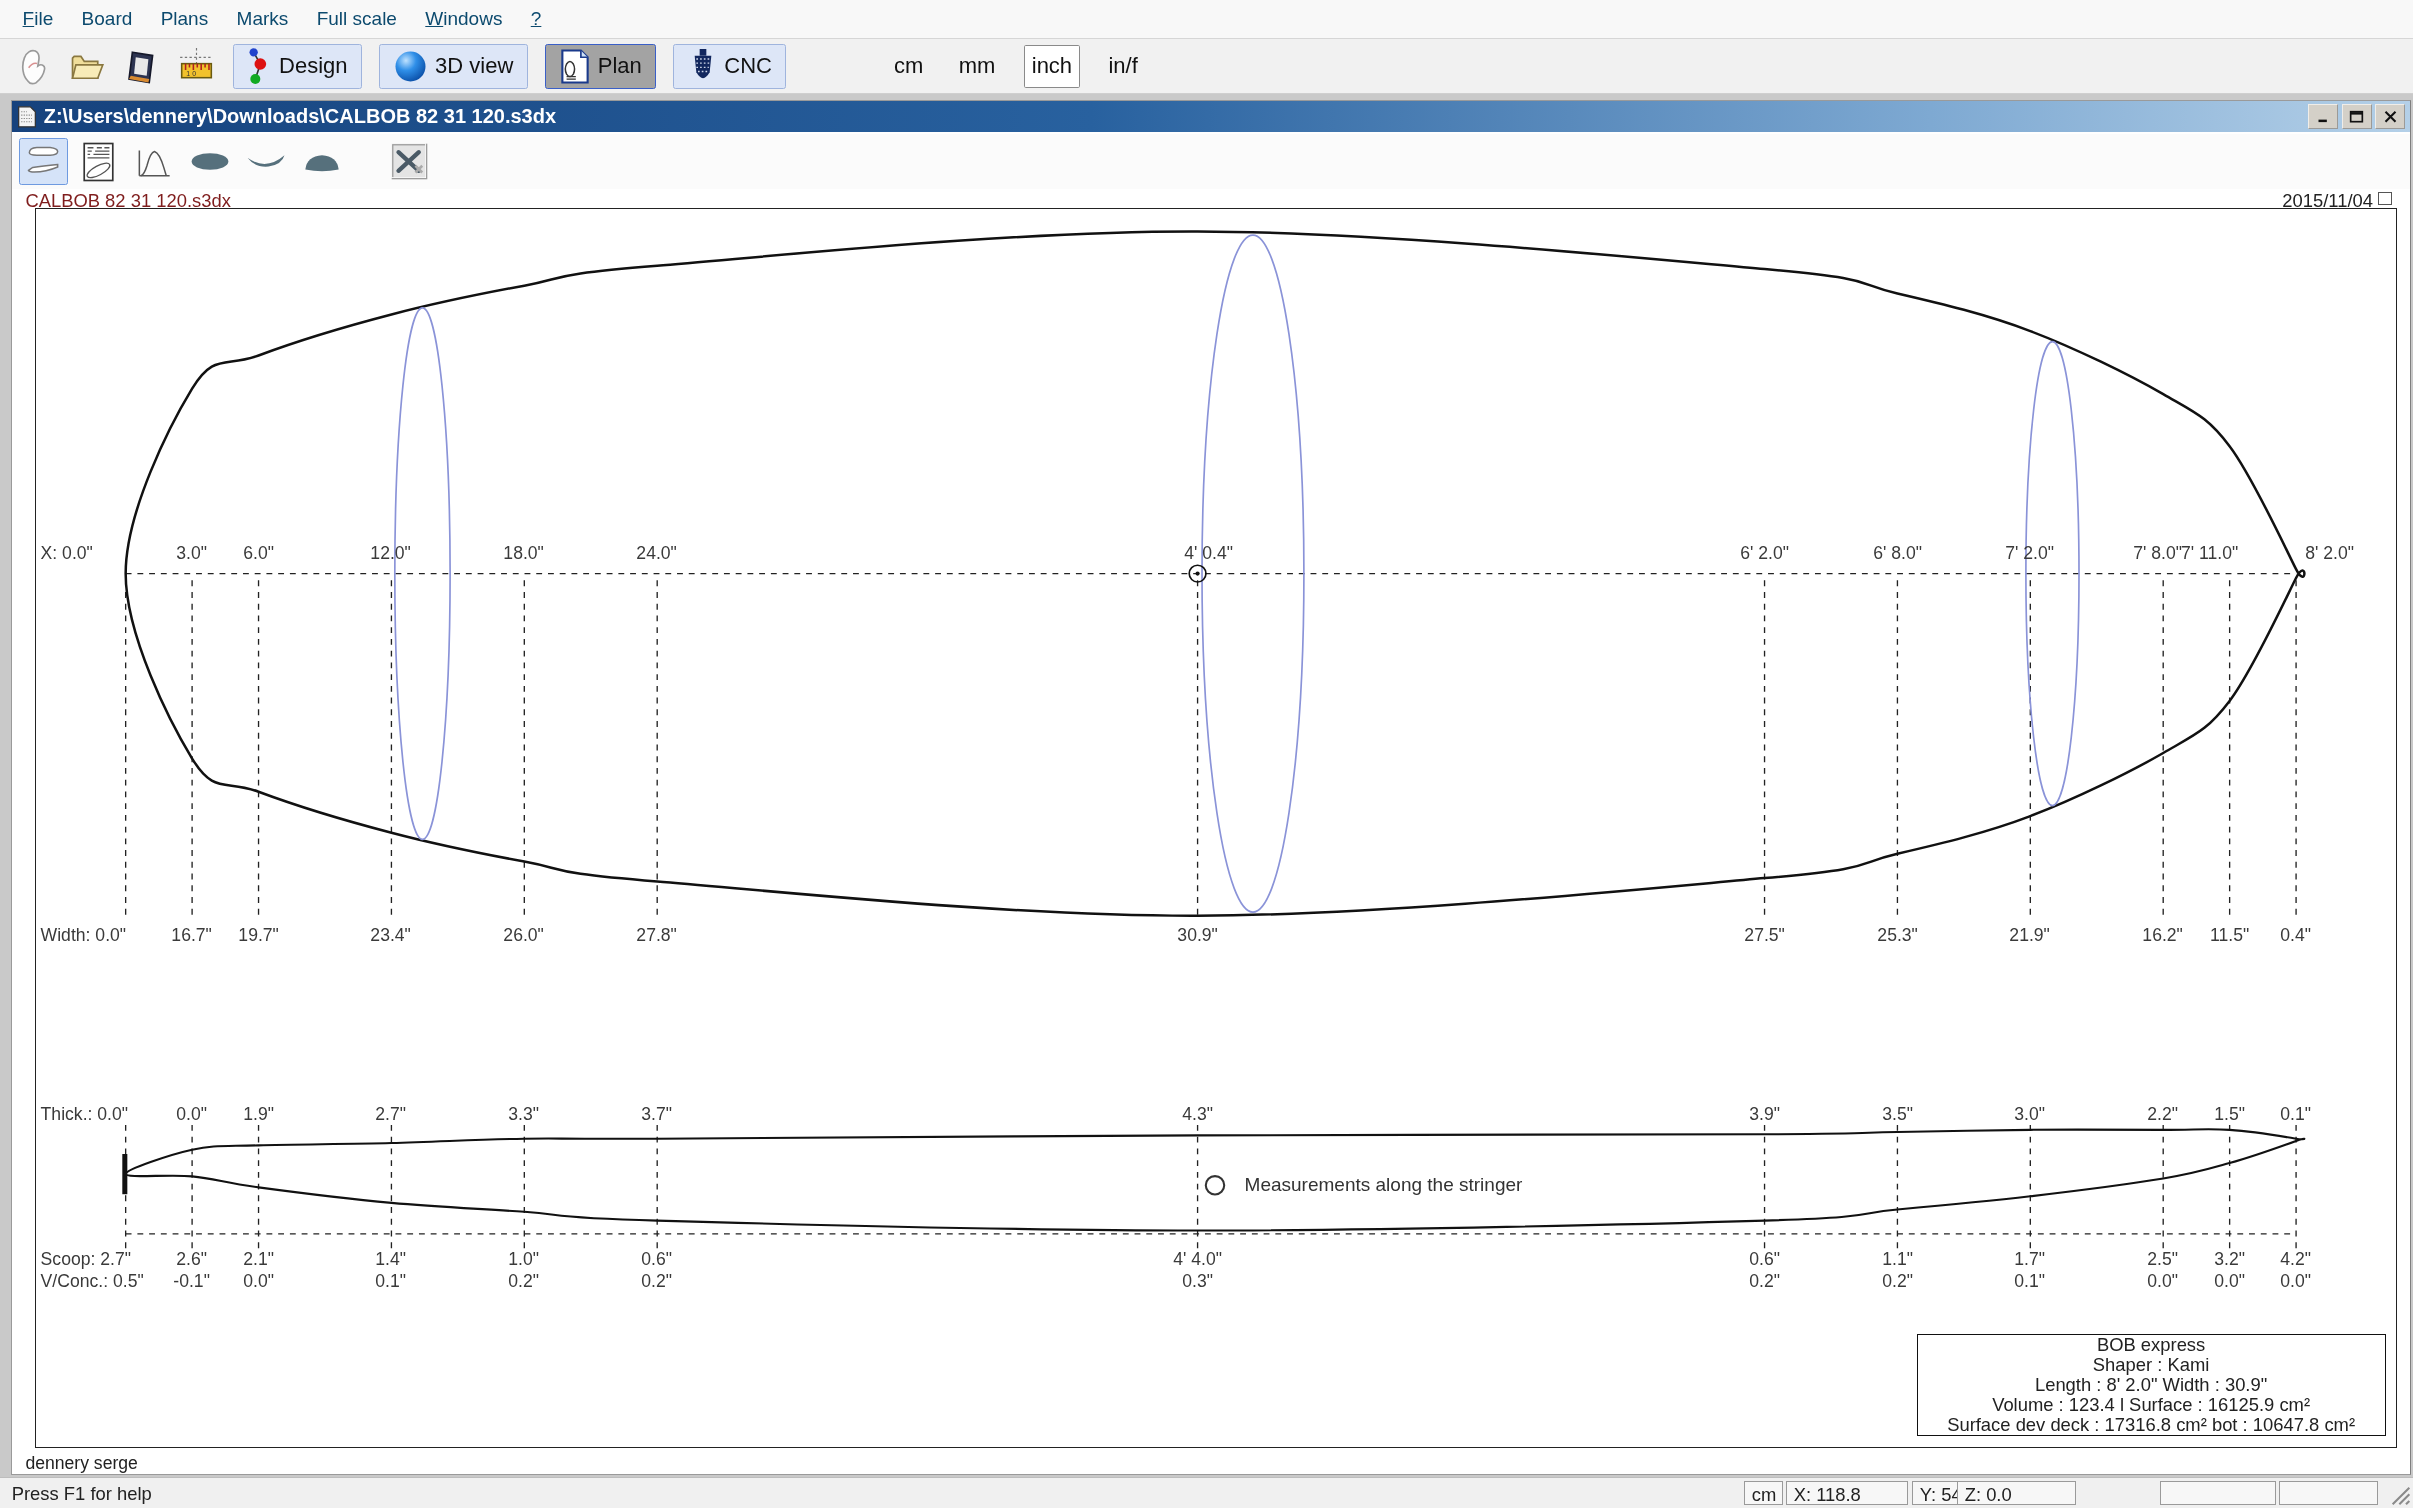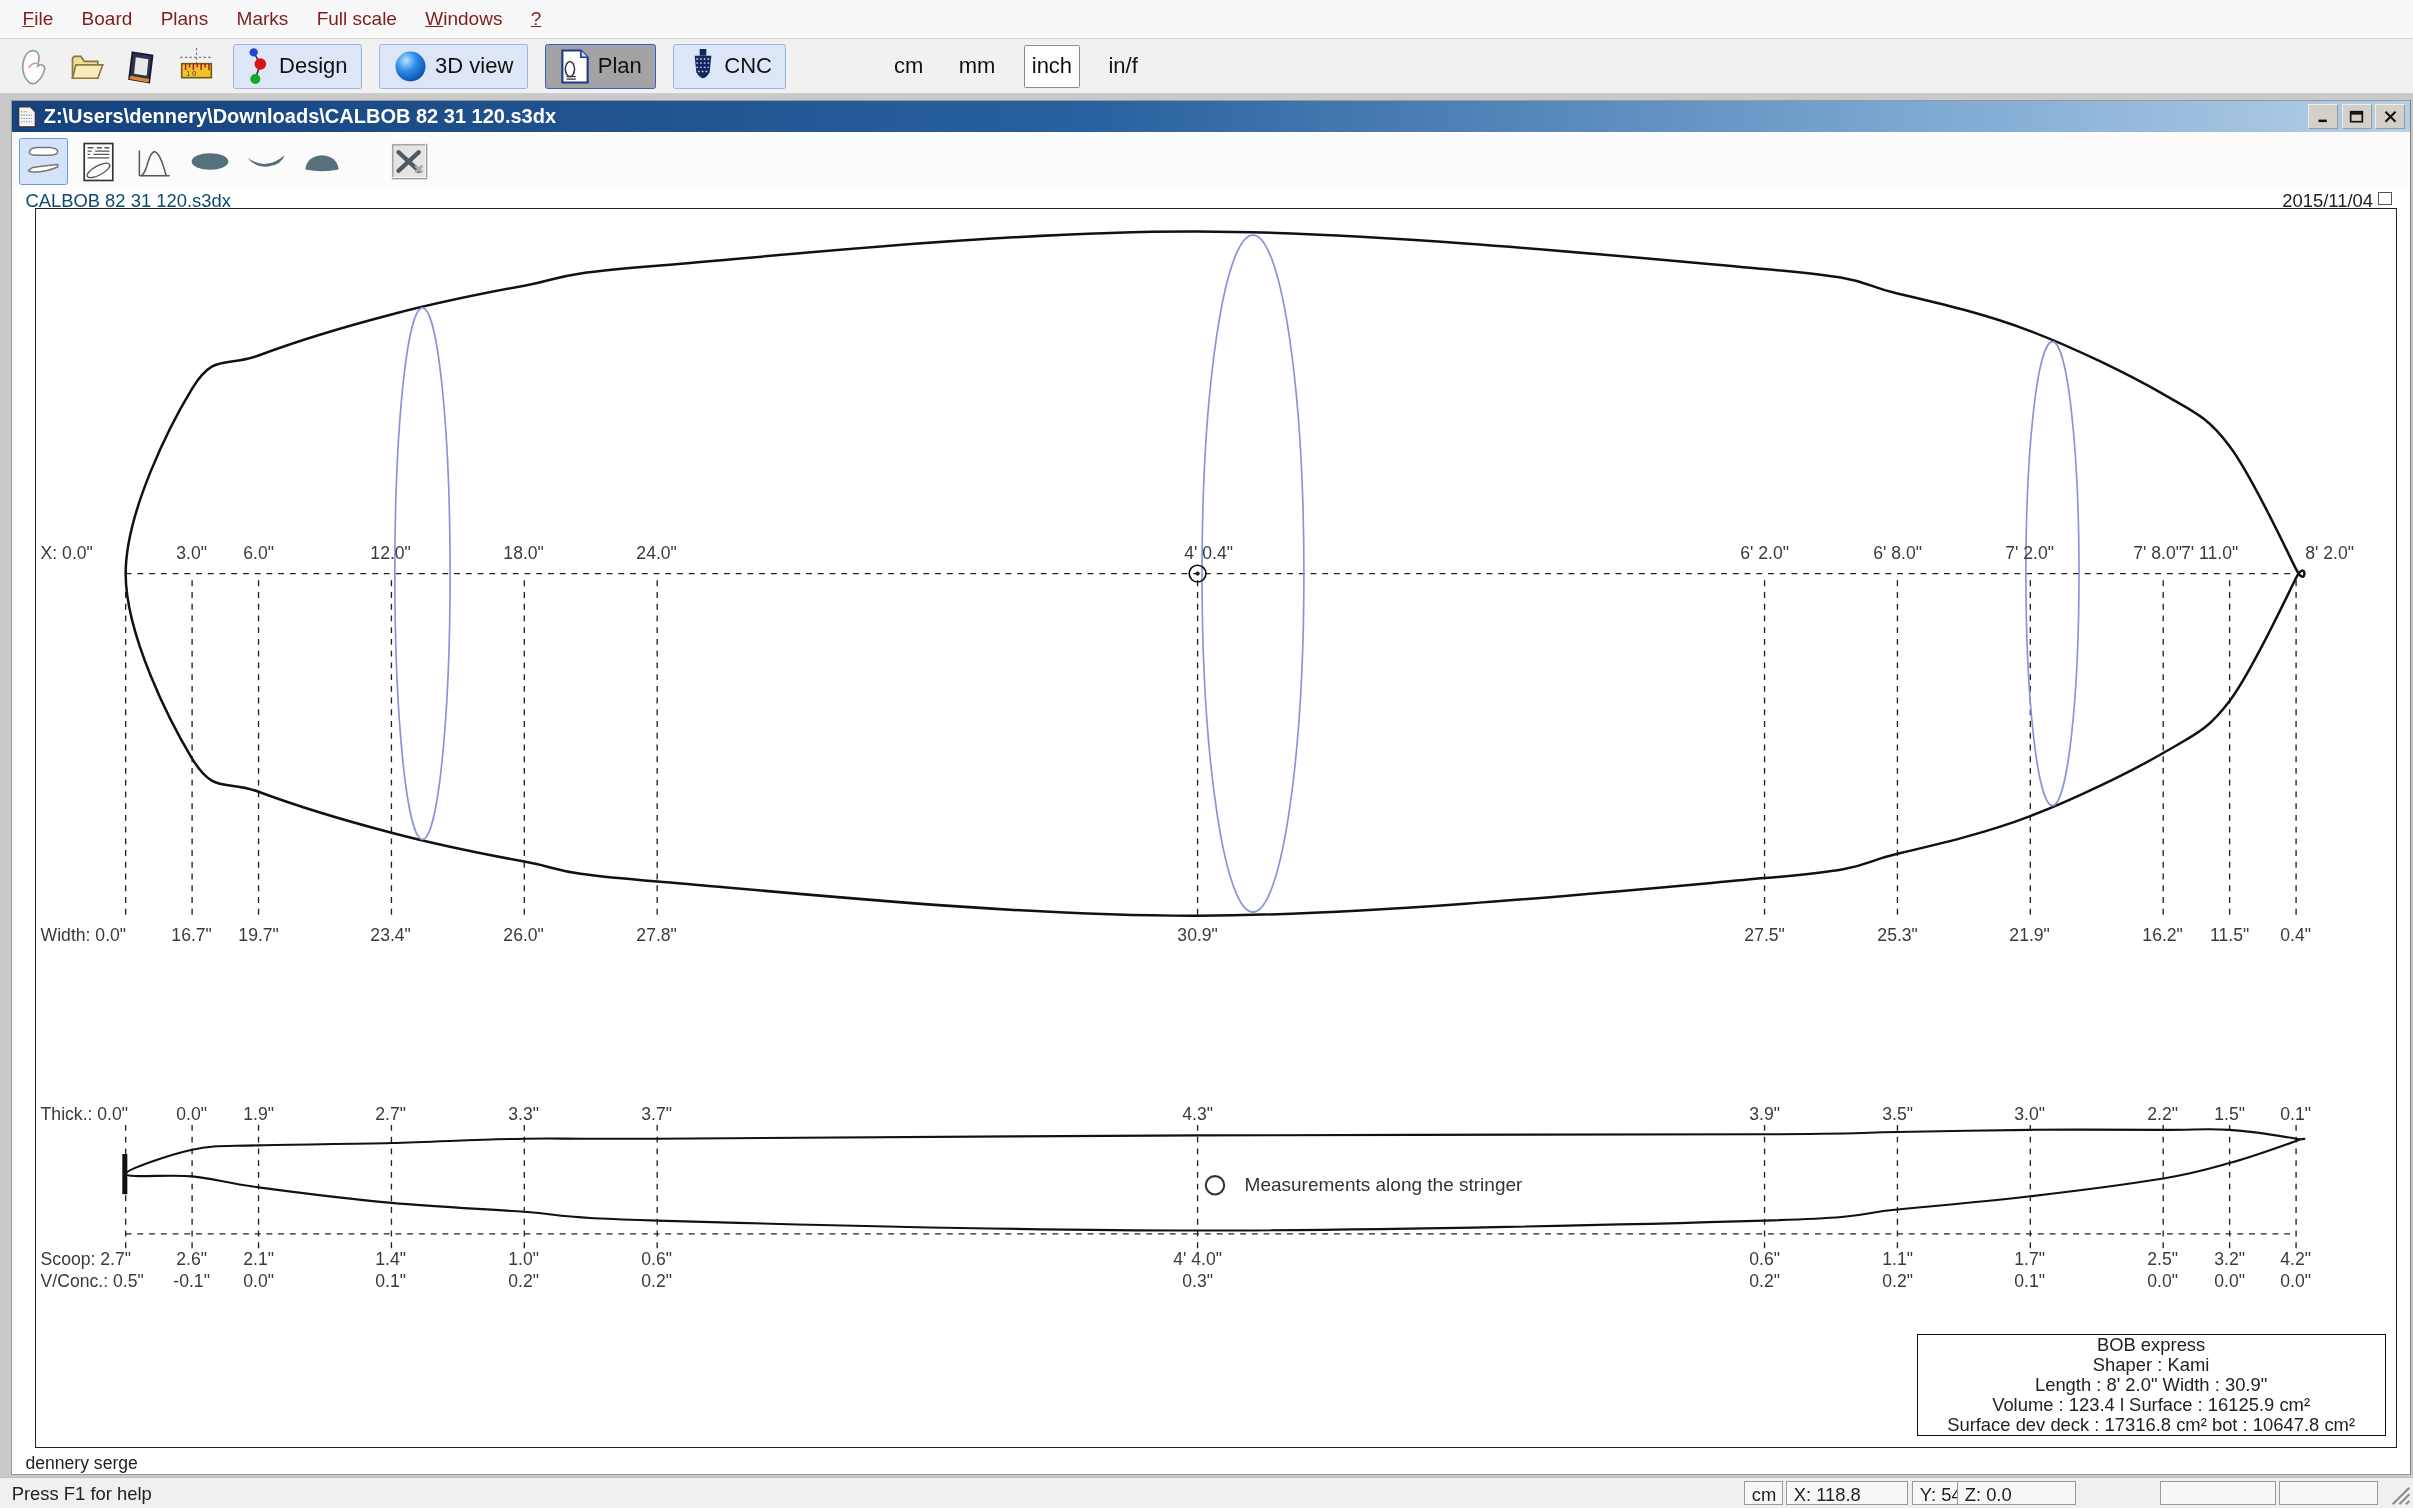--- a/index.html
+++ b/index.html
@@ -3,21 +3,21 @@
 <meta charset="utf-8">
 <style>
   * { margin:0; padding:0; box-sizing:border-box; }
   html,body { width:2413px; height:1508px; overflow:hidden; }
   body { font-family:"Liberation Sans", sans-serif; background:#c9c9c9; }
   #app { position:relative; width:2413px; height:1508px; }
 
   
   .menubar { position:absolute; left:0; top:0; width:2413px; height:39px;
     background:#f8f8f8; border-bottom:0.8px solid #d6d6d6; display:flex; align-items:center; padding-left:8.4px; }
-  .menu-item { font-size:19px; color:#7f1d1d; padding:0 14.2px; cursor:default; }
+  .menu-item { font-size:19px; color:#0c4a6e; padding:0 14.2px; cursor:default; }
   .menu-item u { text-decoration:underline; }
 
   
   .toolbar { position:absolute; left:0; top:39px; width:2413px; height:55px;
     background:#f1f1f1; border-bottom:0.8px solid #cfcfcf; display:flex; align-items:center; }
   .tb-icon { width:39px; height:42px; margin-left:15px; display:flex; align-items:center; justify-content:center; }
   .view-btn { height:45px; display:flex; align-items:center; gap:6.7px; padding:0 13.4px;
     margin-left:17px; background:#dde6f7; border:0.8px solid #9fb4dd; border-radius:2.5px; font-size:22px; color:#111; }
   .view-btn.active { background:#a3a3a3; border:1.7px solid #3a5fc8; }
   .units { display:flex; align-items:center; margin-left:101px; gap:22px; }
@@ -34,21 +34,21 @@
   .win-btns { position:absolute; right:5px; top:3.4px; display:flex; gap:3.4px; }
   .win-btn { width:30px; height:25px; background:#d4d0c8; border:1.7px outset #f0ede8; display:flex; align-items:center; justify-content:center; }
 
   
   .view-strip { position:absolute; left:0; top:33px; right:0; height:55px; background:#fbfbfb; display:flex; align-items:center; }
   .vtile { width:49px; height:47px; margin-left:6.7px; display:flex; align-items:center; justify-content:center; border:1.7px solid transparent; border-radius:2.5px; }
   .vtile.selected { background:#d5e3f8; border:1.7px solid #6e9ae0; }
   .vtile.gap { margin-left:39px; }
 
   
-  .doc-name { position:absolute; left:13.4px; top:89px; font-size:18.4px; color:#0c4a6e; }
+  .doc-name { position:absolute; left:13.4px; top:89px; font-size:18.4px; color:#7f1d1d; }
   .doc-date { position:absolute; right:37px; top:89px; font-size:18.4px; color:#222; }
   .doc-check { position:absolute; right:18.4px; top:91px; width:13.4px; height:13.4px; border:1.7px solid #555; background:#fff; }
 
   
   .frame { position:absolute; left:22.6px; top:107px; width:2362px; height:1240px;
     border:1.7px solid #222; background:#fff; }
   .frame svg { position:absolute; left:0; top:0; }
   .mlabel { position:absolute; font-size:17.6px; color:#3a3a3a; white-space:nowrap; transform:translate(-50%,-50%); }
   .mlabel.first { transform:translateY(-50%); }
   .stringer-note { position:absolute; left:1209px; top:976px; transform:translateY(-50%); font-size:19px; color:#333; }

